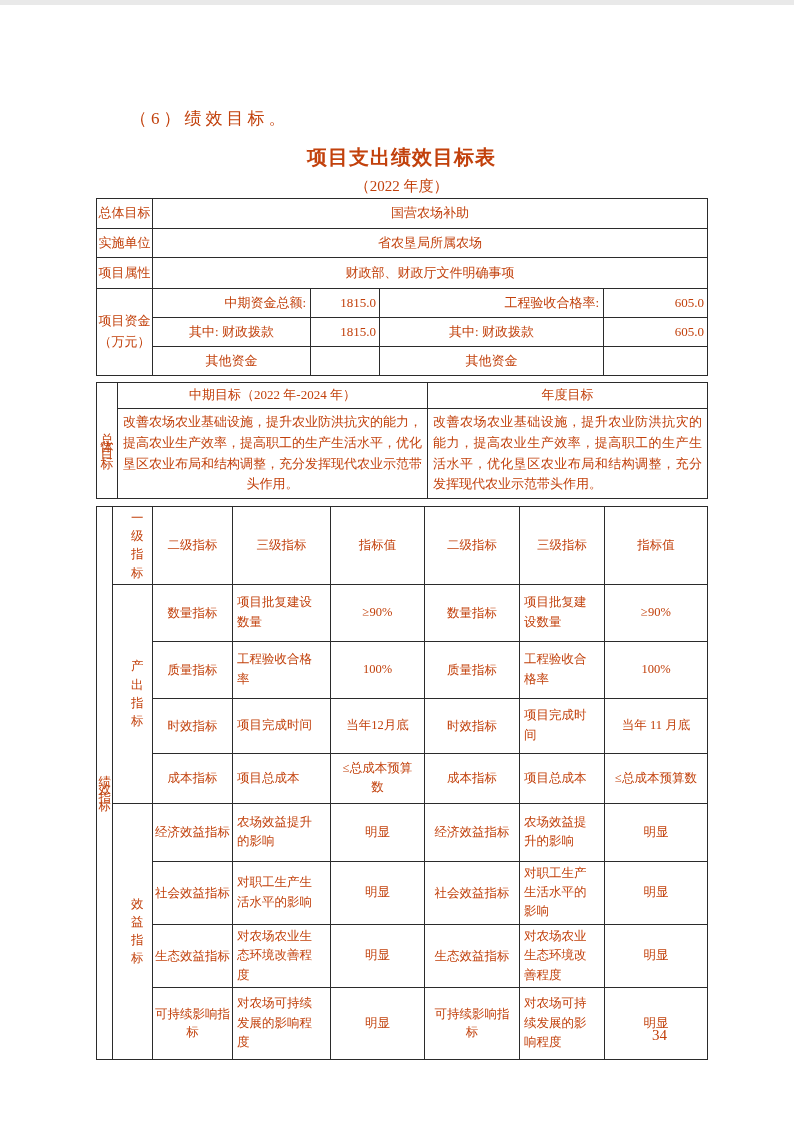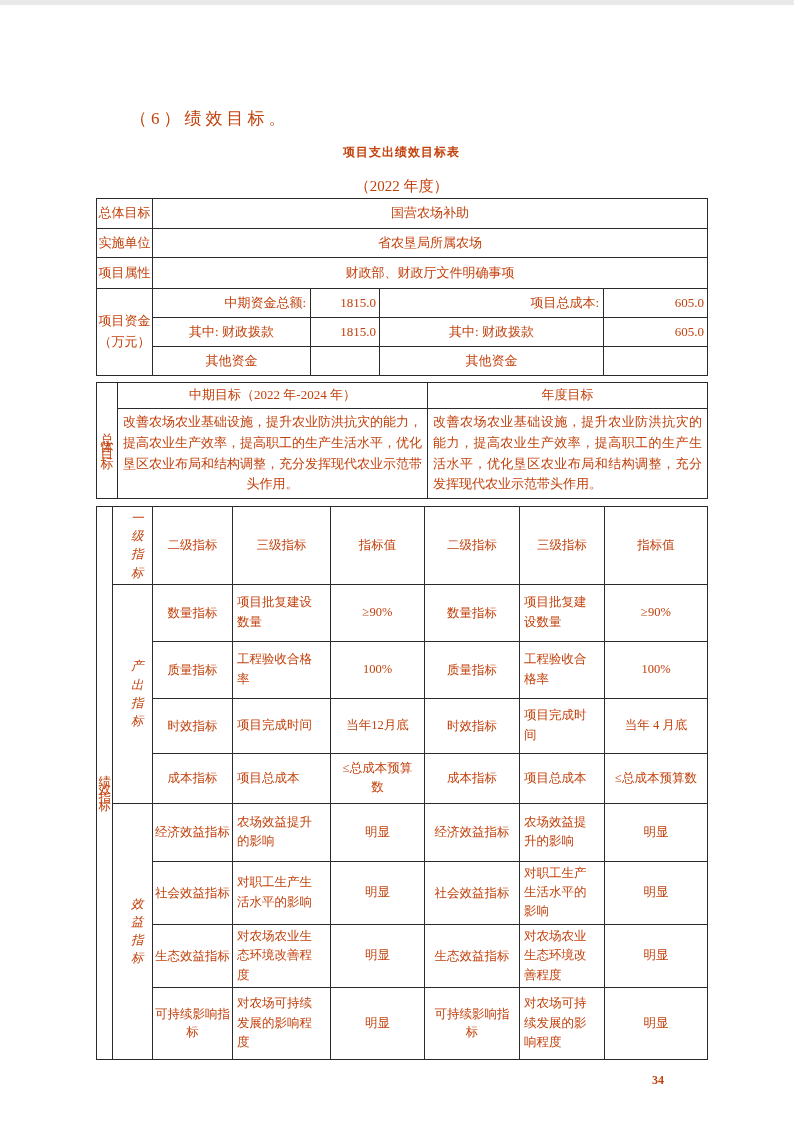--- a/index.html
+++ b/index.html
@@ -5,21 +5,21 @@
   * { box-sizing: border-box; }
   html,body { margin:0; padding:0; background:#e9e9e9; }
   .page {
     position:relative; width:794px; height:1122px; margin:5px auto;
     background:#ffffff; color:#c2410c;
     font-family:"Liberation Serif","DejaVu Serif",serif;
     overflow:hidden;
   }
   .heading { position:absolute; left:130px; top:102px; font-size:17px; letter-spacing:4px; }
   .doc-title { position:absolute; left:96px; top:139px; width:611px; text-align:center;
-               font-weight:bold; font-size:12px; letter-spacing:1px; }
+               font-weight:bold; font-size:20px; letter-spacing:1px; }
   .doc-subtitle { position:absolute; left:96px; top:172px; width:611px; text-align:center; font-size:15px; }
   .tables { position:absolute; left:96px; top:193px; width:611px; }
   table { border-collapse:collapse; table-layout:fixed; width:611px; font-size:13px; }
   td { border:1px solid #2b2b2b; vertical-align:middle; text-align:center; padding:2px 4px;
        overflow:hidden; word-break:break-all; line-height:1.45; }
   .t-goals { margin-top:6px; }
   .t-ind { margin-top:7px; font-size:12.5px; }
 
   
   .cell-info-label { padding:2px 1px; }
@@ -30,27 +30,27 @@
   .lab-center { text-align:center; }
 
   
   .vtext { writing-mode:vertical-rl; text-orientation:upright; letter-spacing:8px;
            display:inline-block; line-height:1; }
   .cell-vlabel { padding:2px 0; }
   .goal-text-mid { text-align:justify; text-align-last:center; padding:3px 5px; line-height:1.6; }
   .goal-text-annual { text-align:justify; text-align-last:left; padding:3px 5px; line-height:1.6; }
 
   
-  .cell-l1 { padding:2px 18px;font-style:italic; }
+  .cell-l1 { padding:2px 18px; }
   .cell-l2a { padding:1px 1px; }
   .cell-l2b { padding:1px 5px; }
   .cell-l3 { text-align:left; padding:2px 12px 2px 4px; line-height:1.55; }
   .cell-val { padding:2px 9px; line-height:1.55; }
 
-  .page-number { position:absolute; left:652px; top:1068px; font-size:12px;font-weight:bold; }
+  .page-number { position:absolute; left:652px; top:1022px; font-size:15px; }
 </style>
 </head>
 <body>
 
 <div class="page">
 
   <div class="heading">（6）绩效目标。</div>
   <div class="doc-title">项目支出绩效目标表</div>
   <div class="doc-subtitle">（2022 年度）</div>
 
@@ -74,21 +74,21 @@
         <td class="cell-info-value" colspan="4">省农垦局所属农场</td>
       </tr>
       <tr style="height:31px">
         <td class="cell-info-label">项目属性</td>
         <td class="cell-info-value" colspan="4">财政部、财政厅文件明确事项</td>
       </tr>
       <tr style="height:29px">
         <td class="cell-fund-rowlabel" rowspan="3">项目资金（万元）</td>
         <td class="lab-left">中期资金总额:</td>
         <td class="val-right">1815.0</td>
-        <td class="lab-left">项目总成本:</td>
+        <td class="lab-left">工程验收合格率:</td>
         <td class="val-right">605.0</td>
       </tr>
       <tr style="height:29px">
         <td class="lab-center">其中: 财政拨款</td>
         <td class="val-right">1815.0</td>
         <td class="lab-center">其中: 财政拨款</td>
         <td class="val-right">605.0</td>
       </tr>
       <tr style="height:29px">
         <td class="lab-center">其他资金</td>
@@ -161,21 +161,21 @@
         <td class="cell-l2b">质量指标</td>
         <td class="cell-l3">工程验收合格率</td>
         <td class="cell-val">100%</td>
       </tr>
       <tr style="height:55px">
         <td class="cell-l2a">时效指标</td>
         <td class="cell-l3">项目完成时间</td>
         <td class="cell-val">当年12月底</td>
         <td class="cell-l2b">时效指标</td>
         <td class="cell-l3">项目完成时间</td>
-        <td class="cell-val">当年 4 月底</td>
+        <td class="cell-val">当年 11 月底</td>
       </tr>
       <tr style="height:50px">
         <td class="cell-l2a">成本指标</td>
         <td class="cell-l3">项目总成本</td>
         <td class="cell-val">≤总成本预算数</td>
         <td class="cell-l2b">成本指标</td>
         <td class="cell-l3">项目总成本</td>
         <td class="cell-val">≤总成本预算数</td>
       </tr>
 

